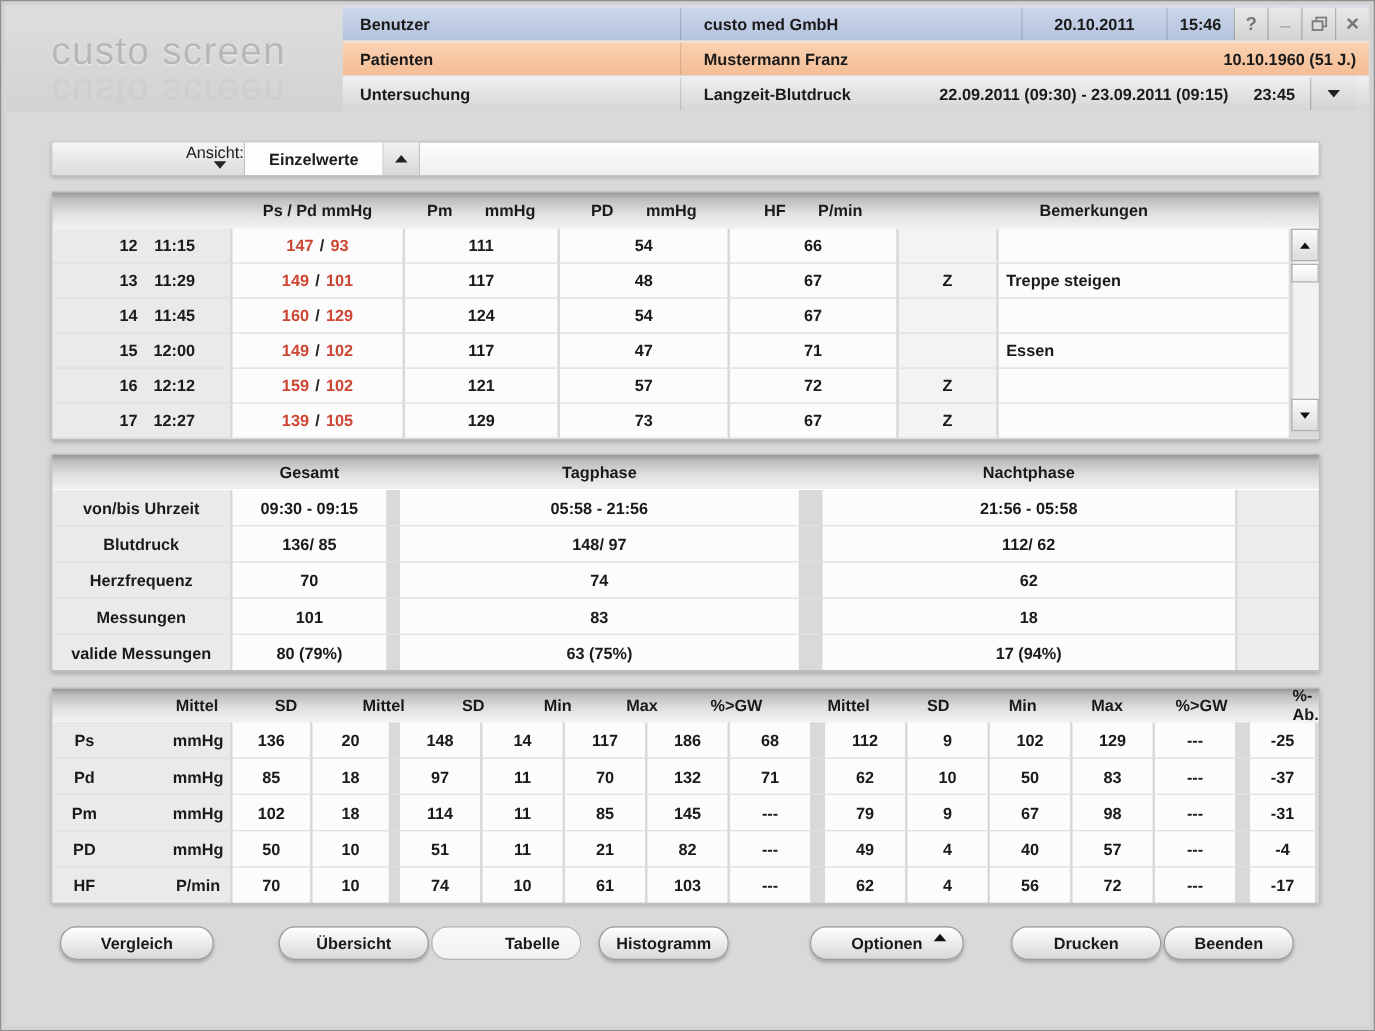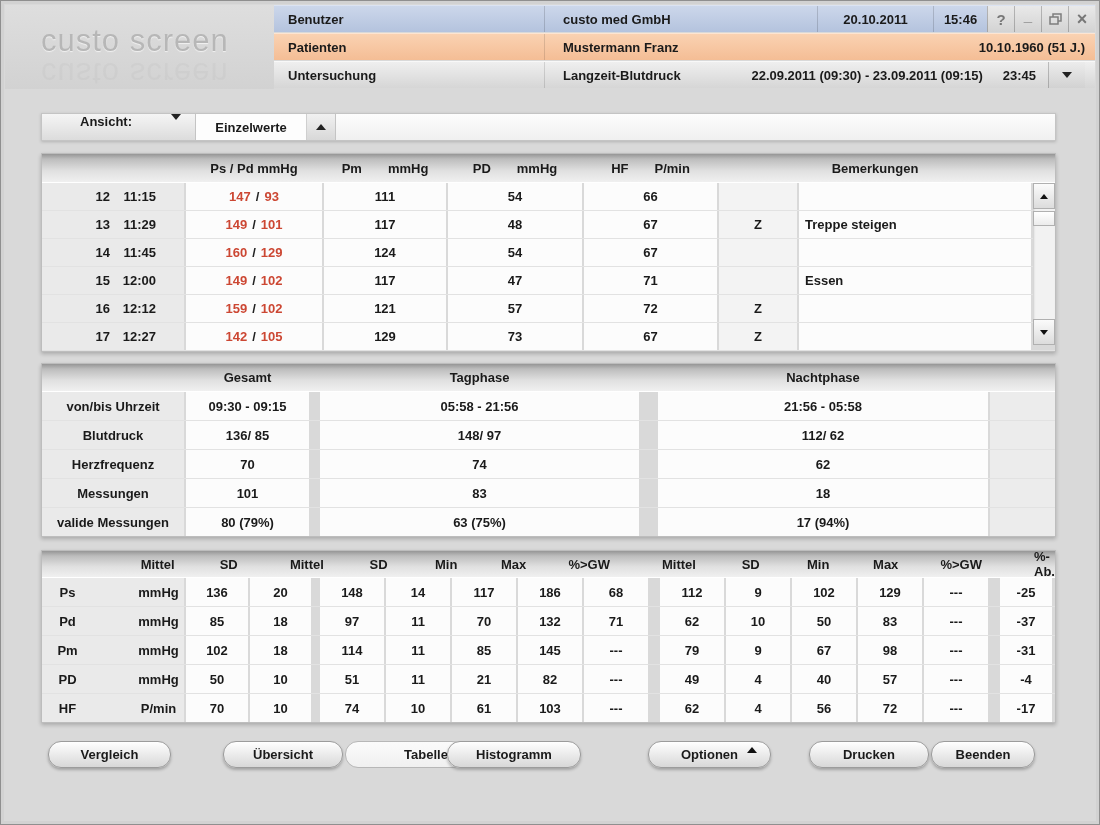--- a/index.html
+++ b/index.html
@@ -31,21 +31,21 @@
   .spacer{flex:1;}
   .exam-range{margin-left:auto;}
   .exam-dur{margin-left:20px;}
   .dd-btn{width:36px;height:100%;margin-left:12px;display:flex;align-items:center;justify-content:center;border-left:1px solid rgba(0,0,0,.2);background:linear-gradient(#ececec,#d2d2d2);}
   .min-glyph{position:relative;top:-4px;}
   .tri-down{width:0;height:0;border-left:5px solid transparent;border-right:5px solid transparent;border-top:6px solid #222;}
   .tri-up{width:0;height:0;border-left:5px solid transparent;border-right:5px solid transparent;border-bottom:6px solid #222;}
 
   
   .toolbar{position:absolute;top:112px;left:40px;width:1015px;height:28px;display:flex;background:linear-gradient(#fdfdfd,#f0f0f0);border:1px solid #c4c4c4;box-sizing:border-box;box-shadow:0 1px 3px rgba(0,0,0,.18);}
-  .ansicht-btn{width:153px;display:flex;align-items:flex-start;background:linear-gradient(#f5f5f5,#dcdcdc);border-right:1px solid #c4c4c4;font-weight:700;}
+  .ansicht-btn{width:153px;display:flex;align-items:flex-end;background:linear-gradient(#f5f5f5,#dcdcdc);border-right:1px solid #c4c4c4;font-weight:400;flex-direction:column;}
   .ansicht-btn .lbl{margin-left:38px;}
   .ansicht-btn .tri-down{margin-left:auto;margin-right:14px;}
   .view-cell{width:110px;display:flex;align-items:center;justify-content:center;background:#fdfdfd;font-weight:700;}
   .view-up-btn{width:28px;display:flex;align-items:center;justify-content:center;background:linear-gradient(#f1f1f1,#d8d8d8);border-left:1px solid #cfcfcf;border-right:1px solid #c4c4c4;}
 
   
   .tbl{position:absolute;left:40px;width:1015px;box-sizing:border-box;border:1px solid #bdbdbd;box-shadow:0 2px 4px rgba(0,0,0,.22);background:#d6d6d6;}
   .thead{display:flex;align-items:center;font-weight:700;background:linear-gradient(180deg,#969696 0px,#bdbdbd 5px,#e0e0e0 60%,#f0f0f0 100%);border-bottom:1px solid #fff;}
   .trow{display:flex;align-items:stretch;border-bottom:1px solid #e2e2e2;font-weight:700;background:#d9d9d9;}
   .trow:last-child{border-bottom:none;}
@@ -108,21 +108,21 @@
   .sC{width:64px;margin-left:2px;justify-content:center;}
   .sC.first{margin-left:12px;}
   .sAb{width:52px;margin-left:12px;justify-content:center;}
 
   
   .fbtn{position:absolute;top:740px;height:27px;box-sizing:border-box;border:1px solid #9c9c9c;border-radius:13px;background:linear-gradient(#ffffff,#ededed 45%,#d8d8d8);box-shadow:0 2px 3px rgba(0,0,0,.25);display:flex;align-items:center;justify-content:center;font-weight:700;cursor:default;}
   .fbtn.active{background:linear-gradient(#fbfbfb,#f0f0f0);box-shadow:none;border-color:#b7b7b7;}
   .b-vergleich{left:47px;width:123px;}
   .b-uebersicht{left:222px;width:120px;}
   .b-tabelle{left:344px;width:120px;padding-left:42px;}
-  .b-histogramm{left:446px;width:134px;}
+  .b-histogramm{left:478px;width:104px;}
   .b-optionen{left:647px;width:123px;}
   .b-drucken{left:808px;width:120px;}
   .b-beenden{left:930px;width:104px;}
   .opt-tri{position:absolute;top:5px;right:13px;width:0;height:0;border-left:5px solid transparent;border-right:5px solid transparent;border-bottom:6px solid #111;}
 </style>
 </head>
 <body>
 
 <div class="frame">
 
@@ -296,21 +296,21 @@
         <div class="cell c6 softgray center">Z</div>
         <div class="cell c7 white"></div>
         <div class="cell c8"></div>
       </div>
       <div class="trow">
         <div class="cell c1 graycol">
             <span class="mnum">17</span>
             <span class="mtime">12:27</span>
           </div>
         <div class="cell c2 white">
-            <span class="red">142</span>
+            <span class="red">139</span>
             <span class="sep">/</span>
             <span class="red">105</span>
           </div>
         <div class="cell c3 white center">129</div>
         <div class="cell c4 white center">73</div>
         <div class="cell c5 white center">67</div>
         <div class="cell c6 softgray center">Z</div>
         <div class="cell c7 white"></div>
         <div class="cell c8"></div>
       </div>

